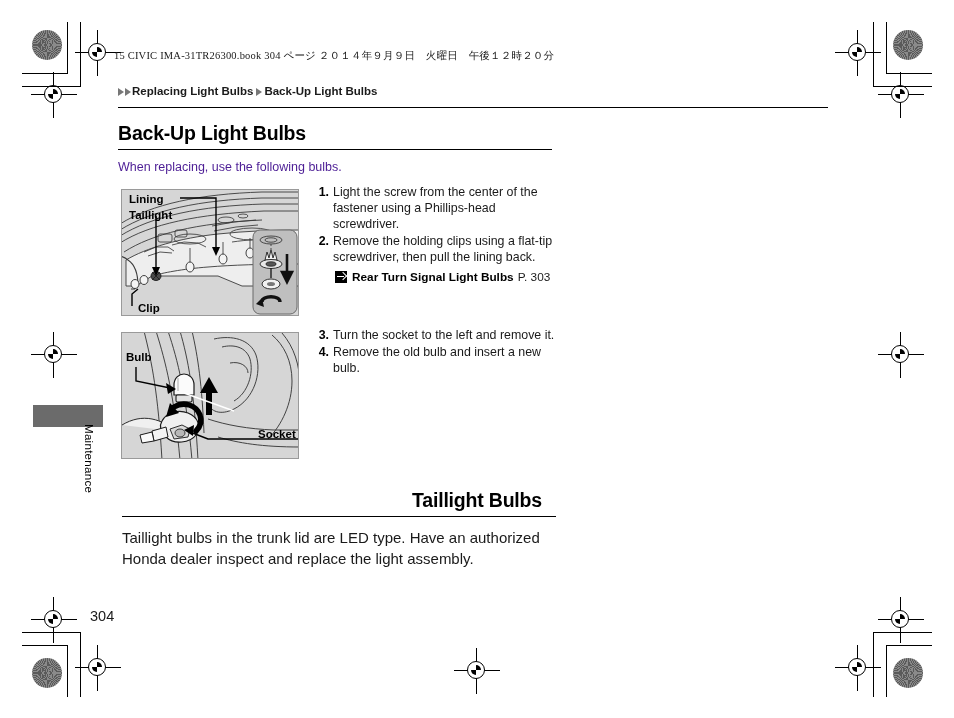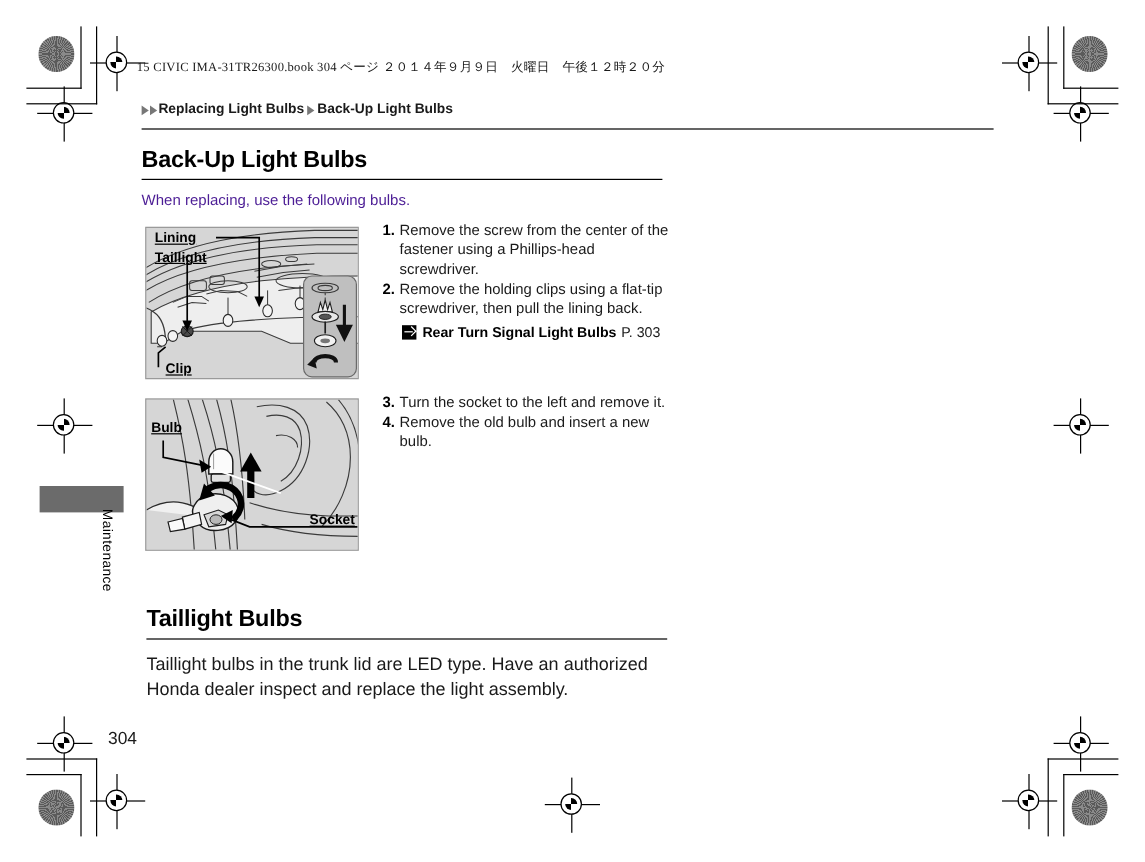--- a/index.html
+++ b/index.html
@@ -154,21 +154,20 @@
     overflow: hidden;
   }
   .illus svg { display: block; }
 
   .illus-label {
     position: absolute;
     font-size: 11.5px;
     font-weight: bold;
     color: #000;
     white-space: nowrap;
-    text-decoration: underline;
   }
 
   .steps {
     position: absolute;
     left: 196px;
     width: 245px;
     font-size: 12.4px;
     color: #1a1a1a;
   }
   .step {
@@ -513,21 +512,21 @@
 
         <line x1="62" y1="60" x2="112" y2="78" stroke="#fff" stroke-width="1.6"></line>
       </svg>
     </div>
     <div class="illus-label" style="left:8px; top:168px;">Bulb</div>
     <div class="illus-label" style="left:140px; top:245px;">Socket</div>
 
     <div class="steps" style="top:2px;">
       <div class="step">
         <span class="step-num">1.</span>
-        <span class="step-text">Remove the screw from the center of the fastener using a Phillips-head screwdriver.</span>
+        <span class="step-text">Light the screw from the center of the fastener using a Phillips-head screwdriver.</span>
       </div>
       <div class="step">
         <span class="step-num">2.</span>
         <span class="step-text">Remove the holding clips using a flat-tip screwdriver, then pull the lining back.</span>
       </div>
       <div class="xref">
         <span class="xref-icon"></span>
         <span class="xref-title">Rear Turn Signal Light Bulbs</span>
         <span class="xref-page">P. 303</span>
       </div>
@@ -541,21 +540,21 @@
       <div class="step">
         <span class="step-num">4.</span>
         <span class="step-text">Remove the old bulb and insert a new bulb.</span>
       </div>
     </div>
 
   </div>
 </div>
 
 <div class="section2">
-  <div class="section-title" style="margin-top:16px;">Taillight Bulbs</div>
+  <div class="section-title" style="margin-top:0;text-align:center;">Taillight Bulbs</div>
   <div class="rule-half"></div>
   <div class="body-text">Taillight bulbs in the trunk lid are LED type. Have an authorized Honda dealer inspect and replace the light assembly.</div>
 </div>
 
 <div class="side-tab"></div>
 <div class="side-tab-label">Maintenance</div>
 
 <div class="page-number">304</div>
 
 </body></html>

